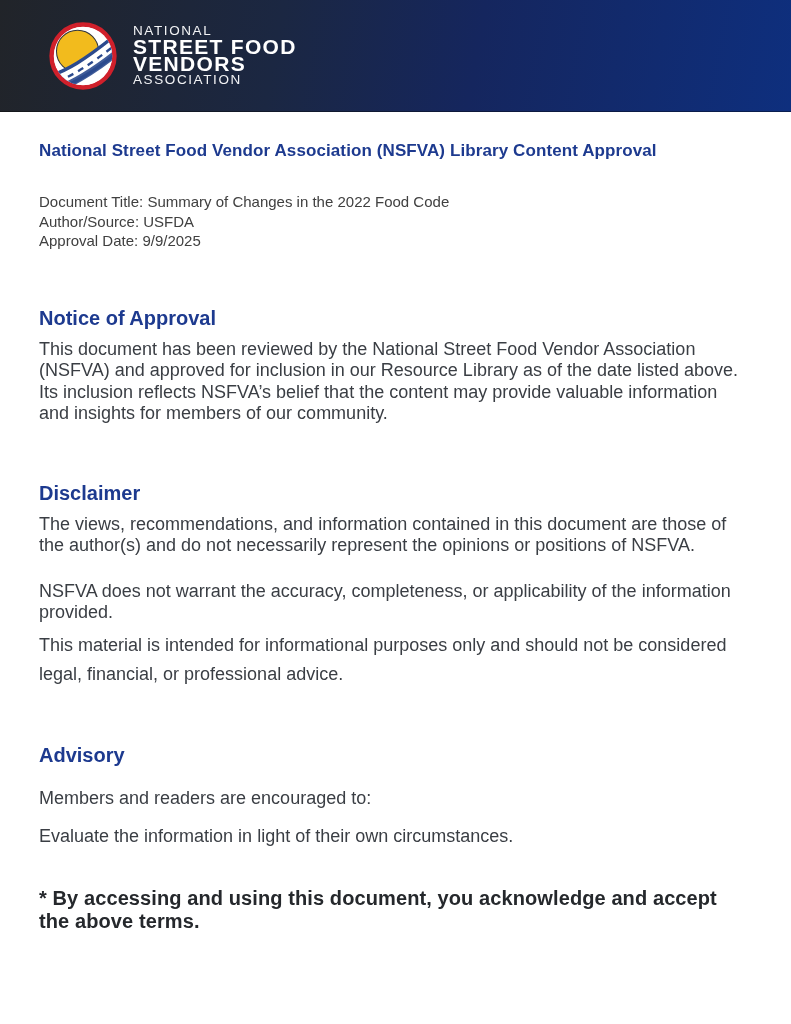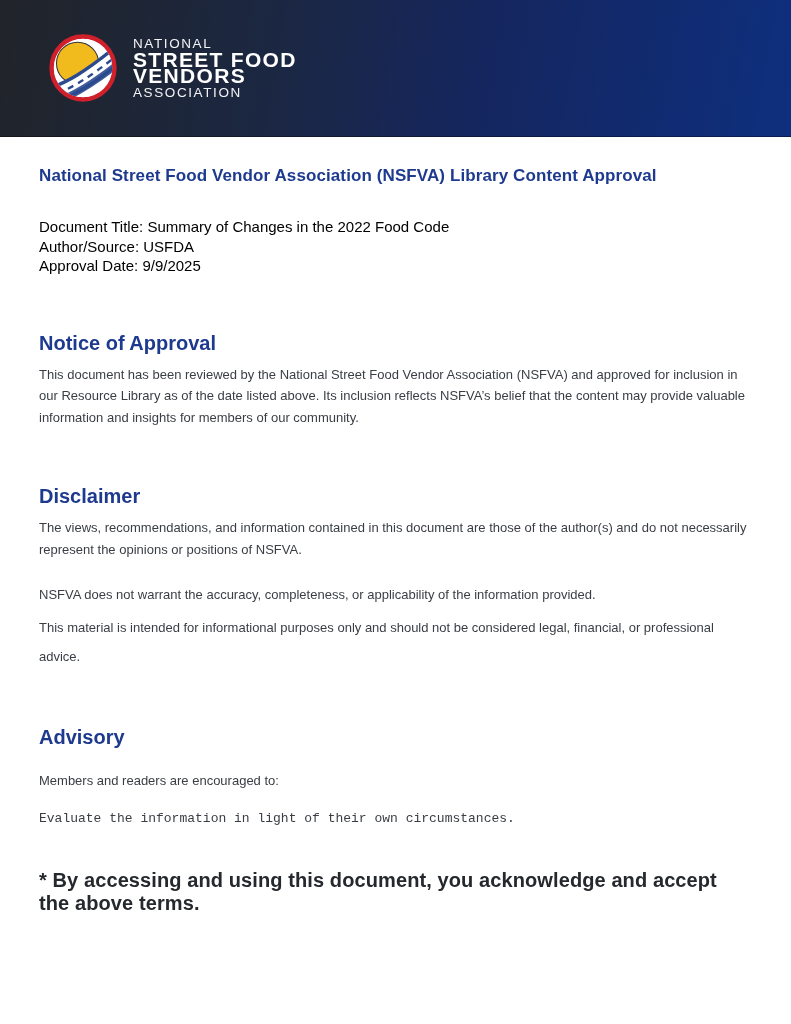--- a/index.html
+++ b/index.html
@@ -4,21 +4,21 @@
 <style>
   * { margin: 0; padding: 0; box-sizing: border-box; }
   html, body { background: #ffffff; }
   body {
     width: 791px; height: 1024px;
     font-family: "Liberation Sans", sans-serif;
     overflow: hidden;
     position: relative;
   }
   .masthead {
-    height: 137px;
+    height: 112px;
     background: linear-gradient(100deg, #212429 0%, #1b2742 35%, #15265e 60%, #0e2f7e 100%);
     display: flex;
     align-items: center;
     padding-left: 49px;
     border-bottom: 1px solid rgba(0,0,0,0.35);
   }
   .logo { display: flex; align-items: center; }
   .logo-mark { width: 68px; height: 68px; display: block; }
   .logo-text { margin-left: 16px; color: #ffffff; }
   .logo-text .lt-light {
@@ -42,40 +42,40 @@
     margin-top: 29px;
     font-size: 17px;
     font-weight: 700;
     color: #1d3a8f;
     letter-spacing: 0.1px;
   }
   .meta { margin-top: 31px; }
   .meta p {
     font-size: 15px;
     line-height: 19.5px;
-    color: #000000;
+    color: #404040;
   }
   h2.section-heading {
     font-size: 20px;
     font-weight: 700;
     color: #1d3a8f;
   }
   section.notice { margin-top: 56px; }
   section.disclaimer { margin-top: 57px; }
   section.advisory { margin-top: 55px; }
   .content p.body-p {
-    font-size: 13px;
+    font-size: 18px;
     line-height: 21.5px;
     color: #3a3e44;
     margin-top: 9px;
   }
   .content p.gap-p { margin-top: 24px; }
   .content p.loose-p { margin-top: 7px; line-height: 29px; }
   section.advisory p.body-p { margin-top: 23px; line-height: 17px; }
-  section.advisory p.item-p { margin-top: 21px; font-family: Liberation Mono, monospace; }
+  section.advisory p.item-p { margin-top: 21px; }
   p.footer-note {
     margin-top: 42px;
     font-size: 20px;
     font-weight: 700;
     color: #25282c;
     letter-spacing: 0.1px;
   }
 </style>
 </head>
 <body>

